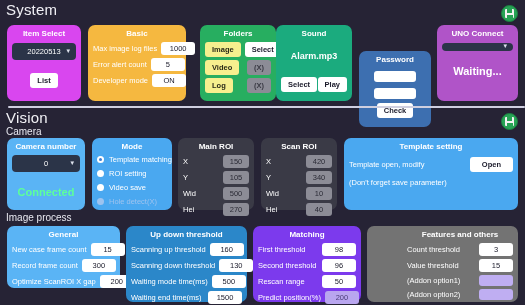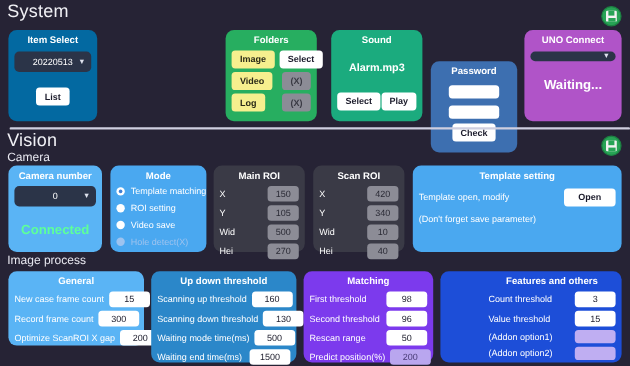--- a/index.html
+++ b/index.html
@@ -133,33 +133,48 @@
 <body>
 
 <div class="app">
 
   <div style="position:absolute;top:0;left:0;width:525px;height:112px;">
     <div class="section-title">System</div>
     <div class="save-badge" style="top:5px;">
       <span class="floppy"></span>
     </div>
 
-    <div class="panel" style="left:7px;top:25px;width:74px;height:76px;background:#0369a1;">
+    <div class="panel" style="left:7px;top:25px;width:74px;height:76px;background:#d946ef;">
       <div class="panel-title">Item Select</div>
       <div class="select" style="margin-top:4px;">
         <span>20220513</span>
         <span class="caret">▾</span>
       </div>
       <div style="display:flex;justify-content:center;margin-top:13px;">
         <button class="btn">List</button>
       </div>
     </div>
 
-
-    <div class="panel" style="left:188px;top:25px;width:76px;height:76px;background:#27ae60;">
+    <div class="panel" style="left:88px;top:25px;width:98px;height:76px;background:#f5b840;">
+      <div class="panel-title">Basic</div>
+      <div class="row">
+        <span class="lbl">Max image log files</span>
+        <span class="val">1000</span>
+      </div>
+      <div class="row">
+        <span class="lbl">Error alert count</span>
+        <span class="val">5</span>
+      </div>
+      <div class="row">
+        <span class="lbl">Developer mode</span>
+        <span class="val">ON</span>
+      </div>
+    </div>
+
+    <div class="panel" style="left:200px;top:25px;width:76px;height:76px;background:#27ae60;">
       <div class="panel-title">Folders</div>
       <div class="row">
         <button class="btn yellow">Image</button>
         <button class="btn">Select</button>
       </div>
       <div class="row">
         <button class="btn yellow">Video</button>
         <button class="btn disabled">(X)</button>
       </div>
       <div class="row">
@@ -336,21 +351,21 @@
       <div class="row">
         <span class="lbl">Rescan range</span>
         <span class="val">50</span>
       </div>
       <div class="row">
         <span class="lbl">Predict position(%)</span>
         <span class="val dim">200</span>
       </div>
     </div>
 
-    <div class="panel" style="left:367px;top:118px;width:151px;height:76px;background:#1d4ed8;padding-left:40px;">
+    <div class="panel" style="left:367px;top:118px;width:151px;height:76px;background:#737373;padding-left:40px;">
       <div class="panel-title">Features and others</div>
       <div class="row">
         <span class="lbl">Count threshold</span>
         <span class="val">3</span>
       </div>
       <div class="row">
         <span class="lbl">Value threshold</span>
         <span class="val">15</span>
       </div>
       <div class="row">

